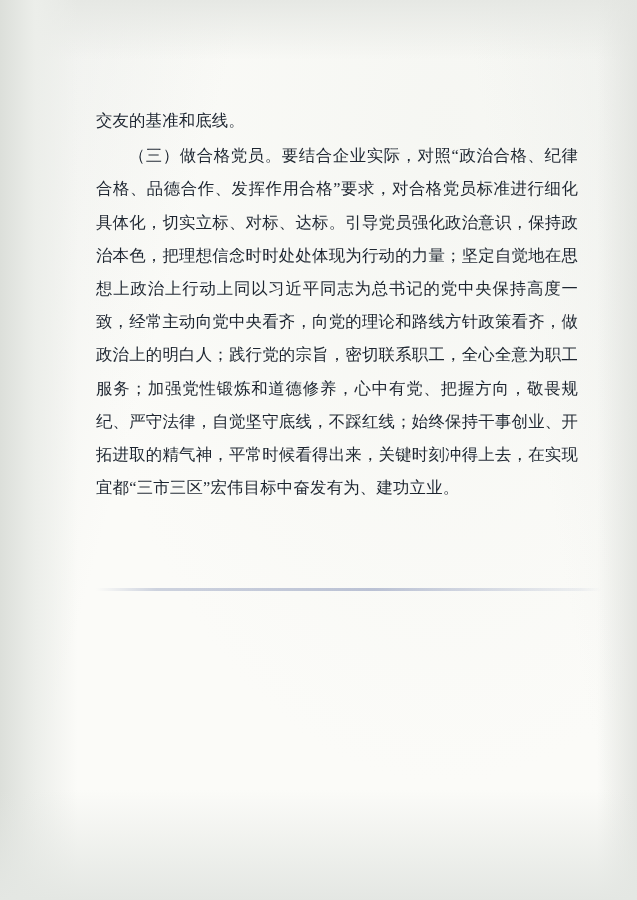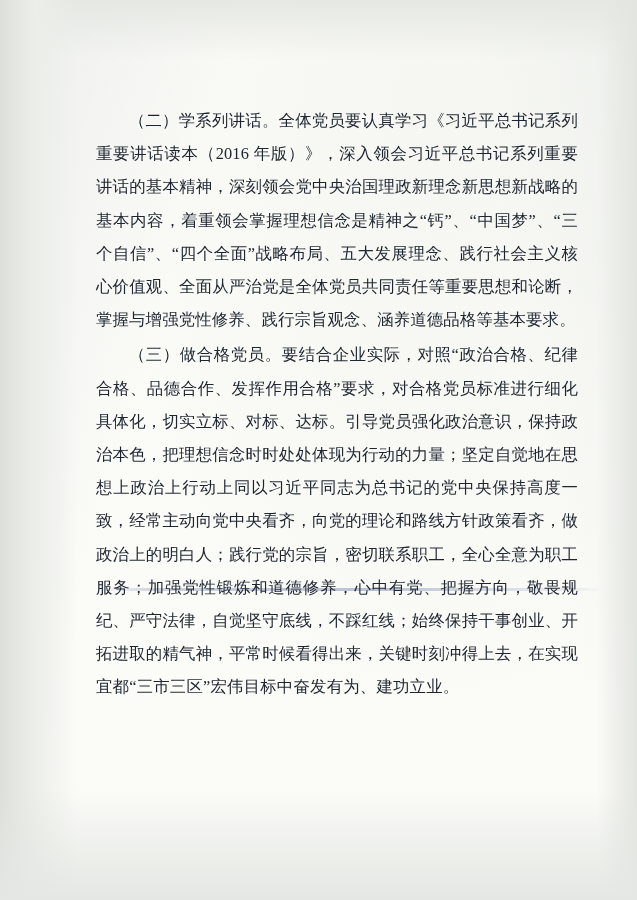--- a/index.html
+++ b/index.html
@@ -84,19 +84,19 @@
 
 <div class="page">
 
   <div class="shade-top"></div>
   <div class="shade-left"></div>
   <div class="shade-right"></div>
   <div class="shade-bottom"></div>
   <div class="crease"></div>
 
   <div class="content">
+    <p>交友的基准和底线。</p>
 
-    <p class="indent">（二）学系列讲话。全体党员要认真学习《习近平总书记系列重要讲话读本（2016 年版）》，深入领会习近平总书记系列重要讲话的基本精神，深刻领会党中央治国理政新理念新思想新战略的基本内容，着重领会掌握理想信念是精神之“钙”、“中国梦”、“三个自信”、“四个全面”战略布局、五大发展理念、践行社会主义核心价值观、全面从严治党是全体党员共同责任等重要思想和论断，掌握与增强党性修养、践行宗旨观念、涵养道德品格等基本要求。</p>
 
     <p class="indent last-line-loose">（三）做合格党员。要结合企业实际，对照“政治合格、纪律合格、品德合作、发挥作用合格”要求，对合格党员标准进行细化具体化，切实立标、对标、达标。引导党员强化政治意识，保持政治本色，把理想信念时时处处体现为行动的力量；坚定自觉地在思想上政治上行动上同以习近平同志为总书记的党中央保持高度一致，经常主动向党中央看齐，向党的理论和路线方针政策看齐，做政治上的明白人；践行党的宗旨，密切联系职工，全心全意为职工服务；加强党性锻炼和道德修养，心中有党、把握方向，敬畏规纪、严守法律，自觉坚守底线，不踩红线；始终保持干事创业、开拓进取的精气神，平常时候看得出来，关键时刻冲得上去，在实现宜都“三市三区”宏伟目标中奋发有为、建功立业。</p>
   </div>
 
 </div>
 
 </body></html>

